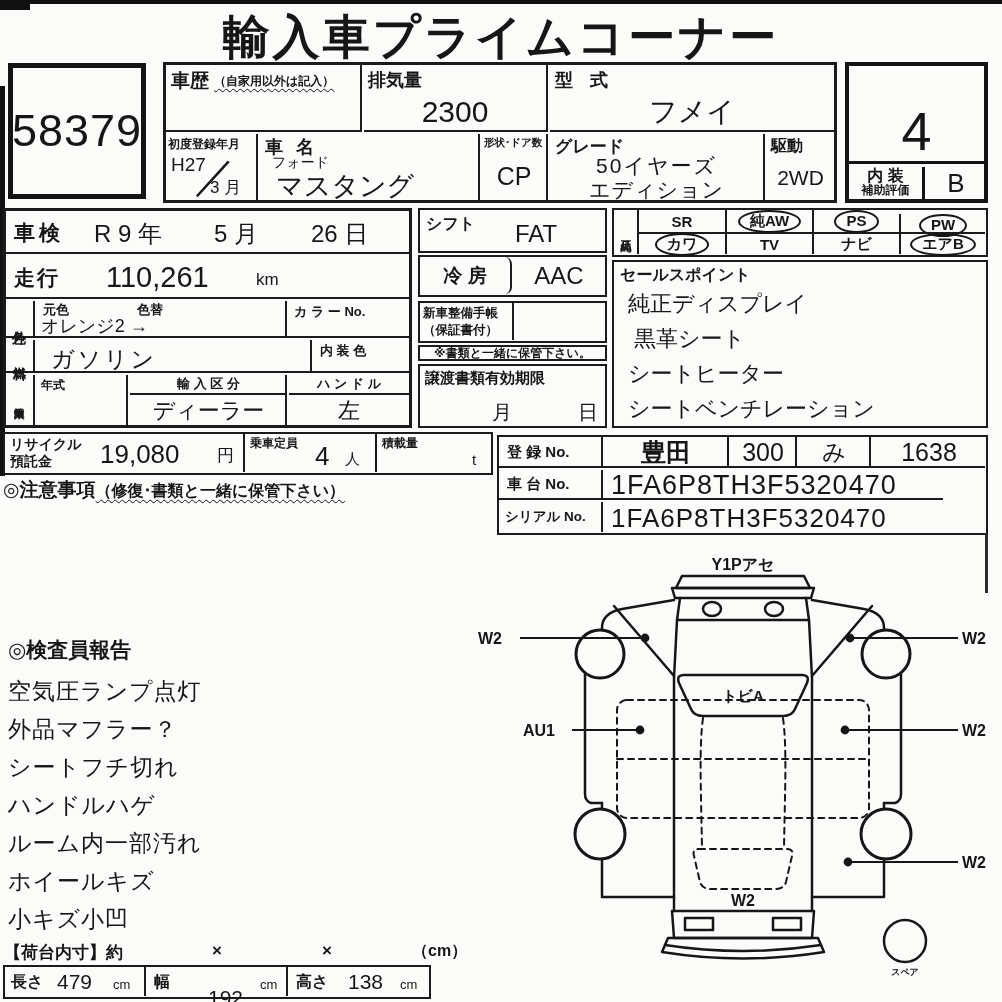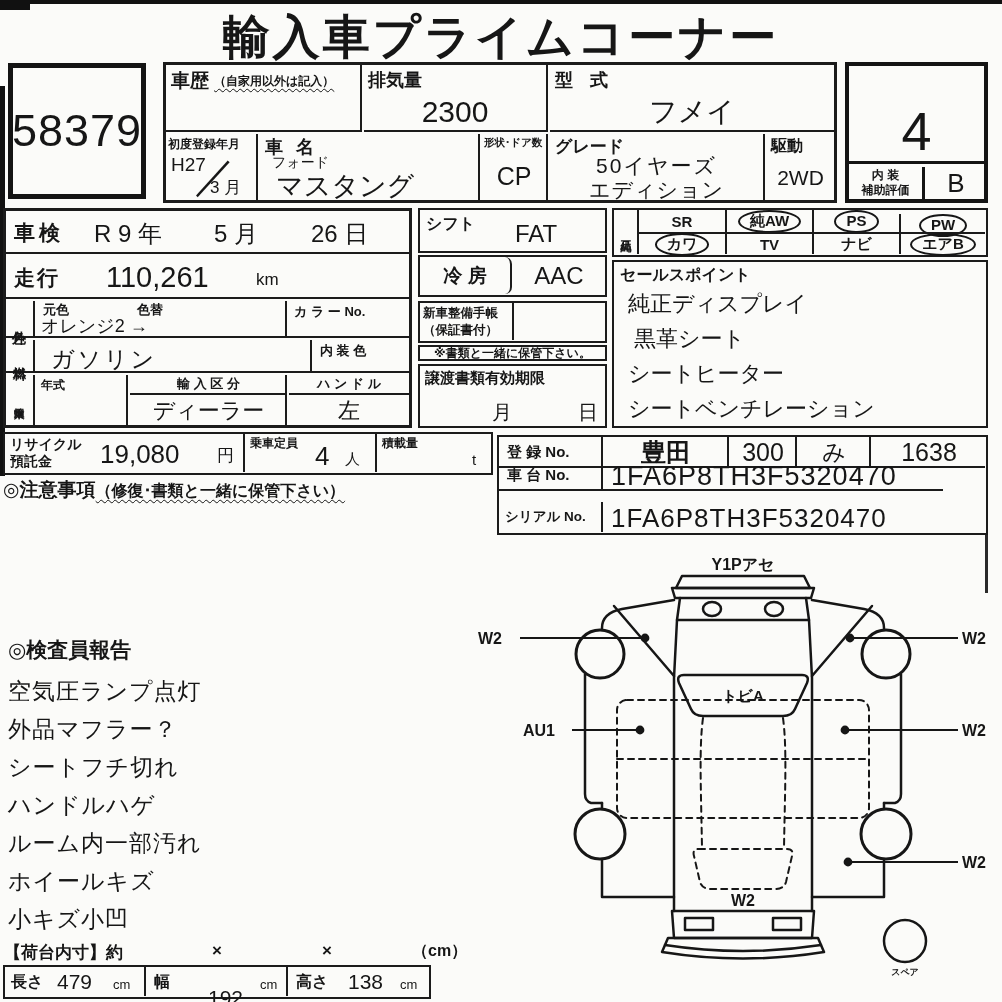--- a/index.html
+++ b/index.html
@@ -66,21 +66,21 @@
     </div>
     <div class="cell" style="left:601px;top:69px;width:67px;height:66px;">
       <span class="abs bold" style="left:4px;top:2px;font-size:16px;">駆動</span>
       <span class="abs" style="left:0;top:32px;width:100%;text-align:center;font-size:21px;">2WD</span>
     </div>
   </div>
 
   <div class="cell" style="left:845px;top:62px;width:143px;height:141px;border:4px solid #141414;">
     <div class="cell center" style="left:0;top:34px;width:135px;height:64px;border-bottom:3px solid #141414;font-size:54px;">4</div>
     <div class="cell" style="left:0;top:101px;width:76px;height:32px;border-right:3px solid #141414;text-align:center;">
-      <div class="bold" style="font-size:12px;line-height:15px;margin-top:1px;">内 装</div>
+      <div class="bold" style="font-size:16px;line-height:15px;margin-top:1px;">内 装</div>
       <div class="bold" style="font-size:12px;line-height:14px;">補助評価</div>
     </div>
     <div class="cell center" style="left:79px;top:101px;width:56px;height:32px;font-size:26px;">B</div>
   </div>
 
   <div class="cell bdr" style="left:3px;top:208px;width:409px;height:220px;">
 
     <div class="cell" style="left:0;top:0;width:403px;height:43px;border-bottom:2px solid #1b1b1b;">
       <span class="abs bold" style="left:8px;top:8px;font-size:21px;letter-spacing:4px;">車検</span>
       <span class="abs" style="left:88px;top:7px;font-size:24px;">R 9 年</span>
@@ -211,21 +211,21 @@
   </div>
 
   <div class="cell" style="left:497px;top:435px;width:491px;height:100px;border:2.5px solid #1b1b1b;">
     <div class="cell" style="left:0;top:0;width:486px;height:31px;border-bottom:2px solid #1b1b1b;">
       <div class="cell bold" style="left:0;top:0;width:104px;height:31px;border-right:2px solid #1b1b1b;font-size:15px;padding:6px 0 0 8px;">登 録 No.</div>
       <div class="cell center" style="left:106px;top:0;width:124px;height:31px;border-right:2px solid #1b1b1b;font-size:25px;font-weight:bold;">豊田</div>
       <div class="cell center" style="left:232px;top:0;width:66px;height:31px;border-right:2px solid #1b1b1b;font-size:25px;">300</div>
       <div class="cell center" style="left:300px;top:0;width:72px;height:31px;border-right:2px solid #1b1b1b;font-size:23px;">み</div>
       <div class="cell center" style="left:374px;top:0;width:112px;height:31px;font-size:25px;">1638</div>
     </div>
-    <div class="cell" style="left:0;top:24px;width:444px;height:30px;border-bottom:2px solid #1b1b1b;">
+    <div class="cell" style="left:0;top:33px;width:444px;height:30px;border-bottom:2px solid #1b1b1b;">
       <div class="cell bold" style="left:0;top:0;width:104px;height:30px;border-right:2px solid #1b1b1b;font-size:15px;padding:5px 0 0 8px;">車 台 No.</div>
       <span class="abs" style="left:112px;top:0px;font-size:27px;letter-spacing:1px;">1FA6P8TH3F5320470</span>
     </div>
     <div class="cell" style="left:0;top:65px;width:486px;height:30px;">
       <div class="cell bold" style="left:0;top:0;width:104px;height:30px;border-right:2px solid #1b1b1b;font-size:13.5px;padding:6px 0 0 6px;">シリアル No.</div>
       <span class="abs" style="left:112px;top:1px;font-size:26px;letter-spacing:1px;">1FA6P8TH3F5320470</span>
     </div>
   </div>
 
   <div class="abs" style="left:8px;top:636px;width:430px;">

